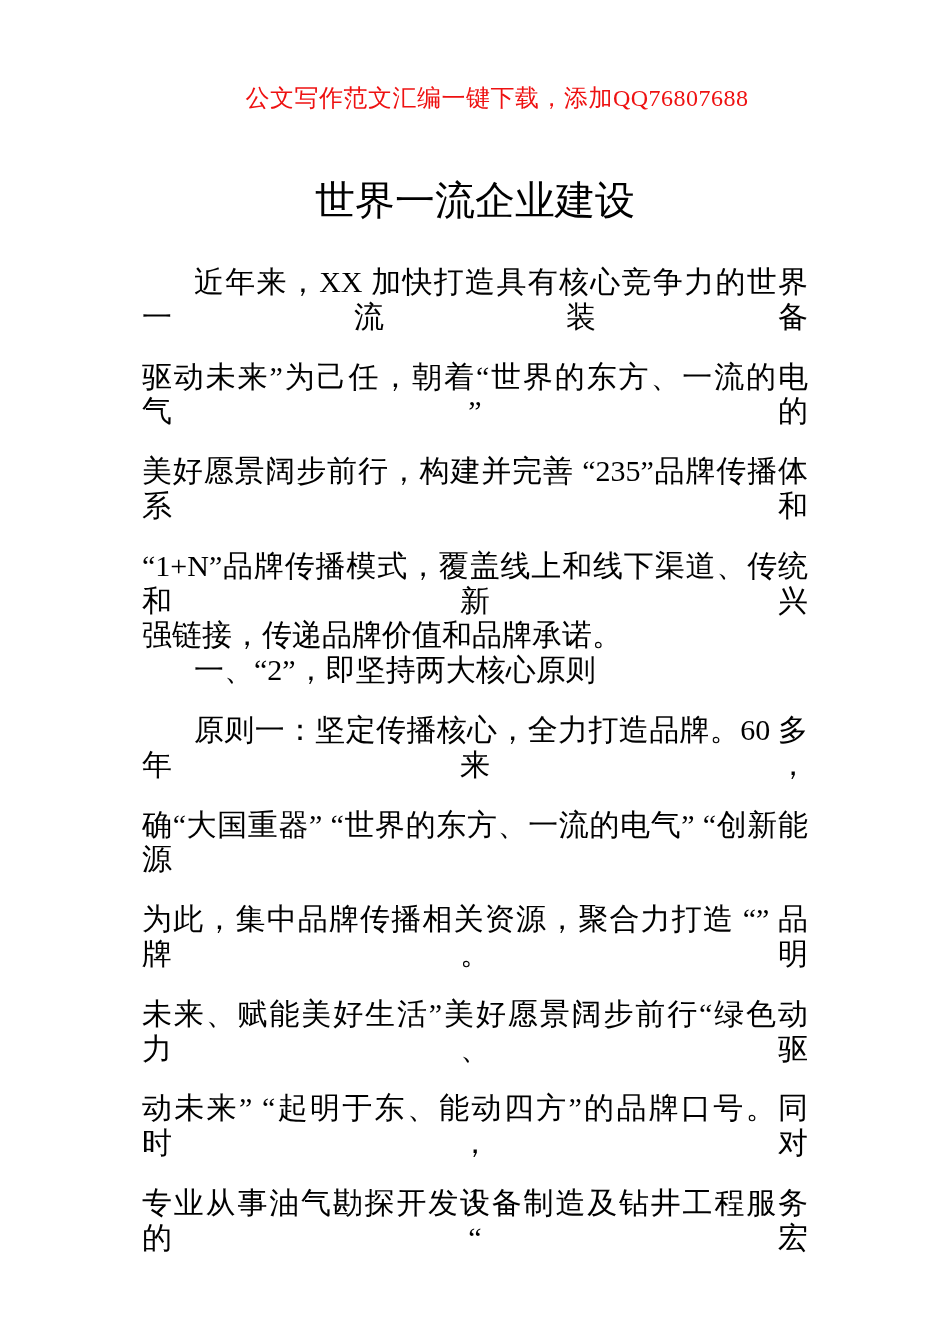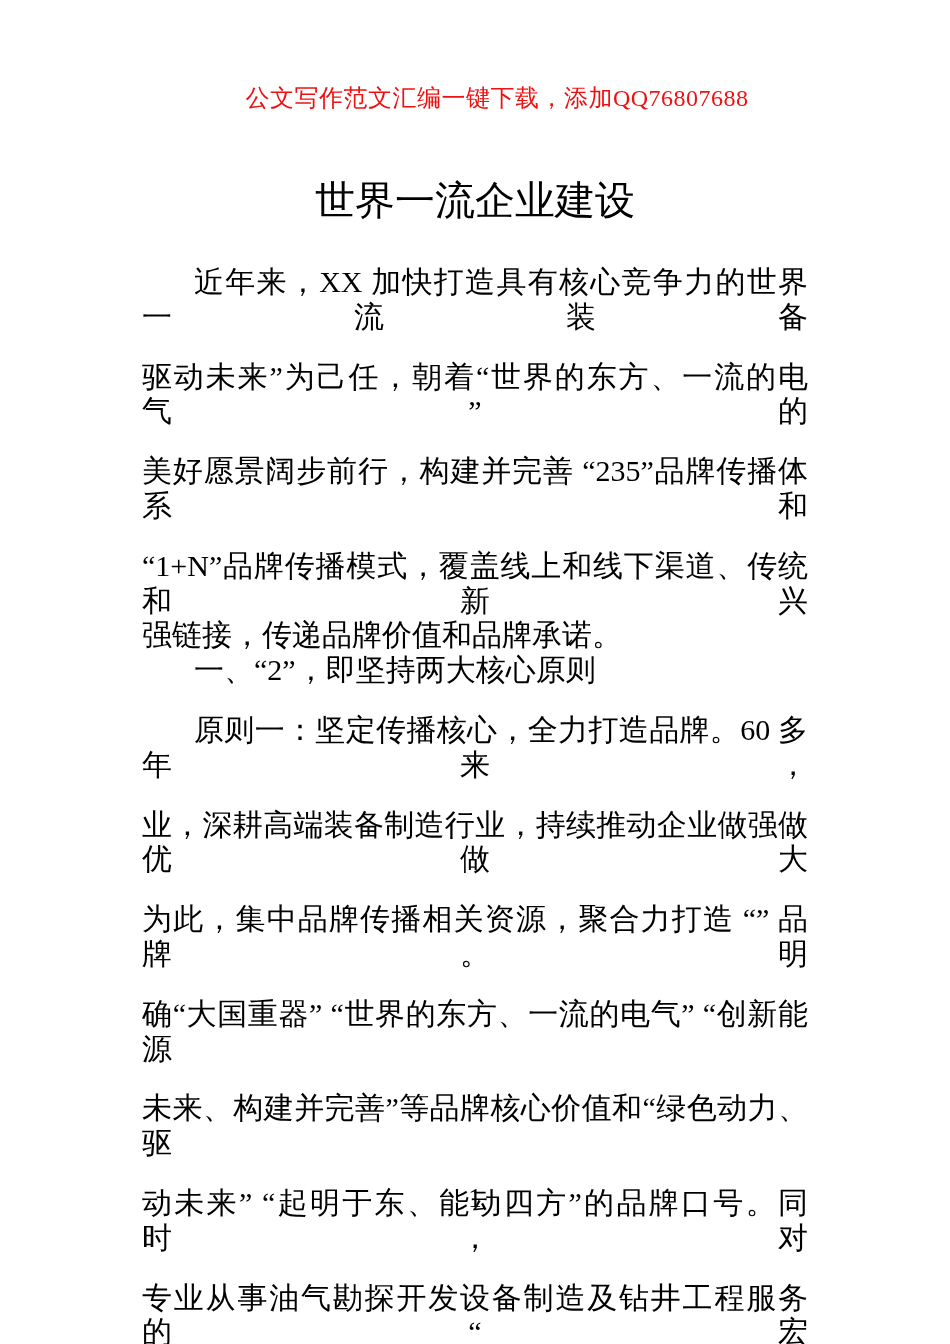--- a/index.html
+++ b/index.html
@@ -79,24 +79,23 @@
 
     <div class="doc-line full ind">近年来，XX 加快打造具有核心竞争力的世界一流装备</div>
     <div class="doc-line full">驱动未来”为己任，朝着“世界的东方、一流的电气”的</div>
     <div class="doc-line full">美好愿景阔步前行，构建并完善 “235”品牌传播体系和</div>
     <div class="doc-line full">“1+N”品牌传播模式，覆盖线上和线下渠道、传统和新兴</div>
     <div class="doc-line">强链接，传递品牌价值和品牌承诺。</div>
 
     <div class="doc-line ind">一、“2”，即坚持两大核心原则</div>
 
     <div class="doc-line full ind">原则一：坚定传播核心，全力打造品牌。60 多年来，</div>
-    <div class="doc-line full">业，深耕高端装备制造行业，持续推动企业做强做优做大</div>
+    <div class="doc-line full">确“大国重器” “世界的东方、一流的电气” “创新能源</div>
     <div class="doc-line full">为此，集中品牌传播相关资源，聚合力打造 “” 品牌。明</div>
-    <div class="doc-line full">确“大国重器” “世界的东方、一流的电气” “创新能源</div>
-    <div class="doc-line full">未来、构建并完善”等品牌核心价值和“绿色动力、驱</div>
+    <div class="doc-line full">未来、赋能美好生活”美好愿景阔步前行“绿色动力、驱</div>
     <div class="doc-line full">动未来” “起明于东、能动四方”的品牌口号。同时，对</div>
     <div class="doc-line full">专业从事油气勘探开发设备制造及钻井工程服务的“宏</div>
 
   </div>
 
   <div class="page-number">1</div>
 
 </div>
 
 </body></html>

